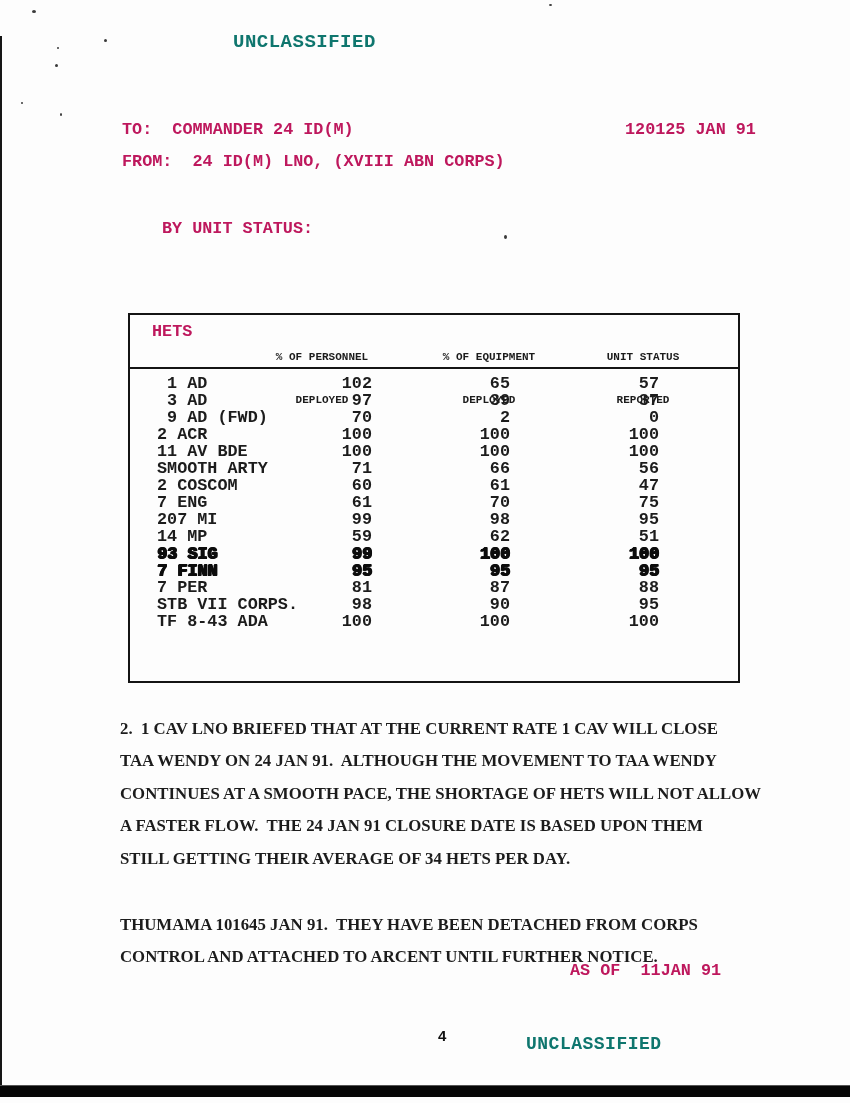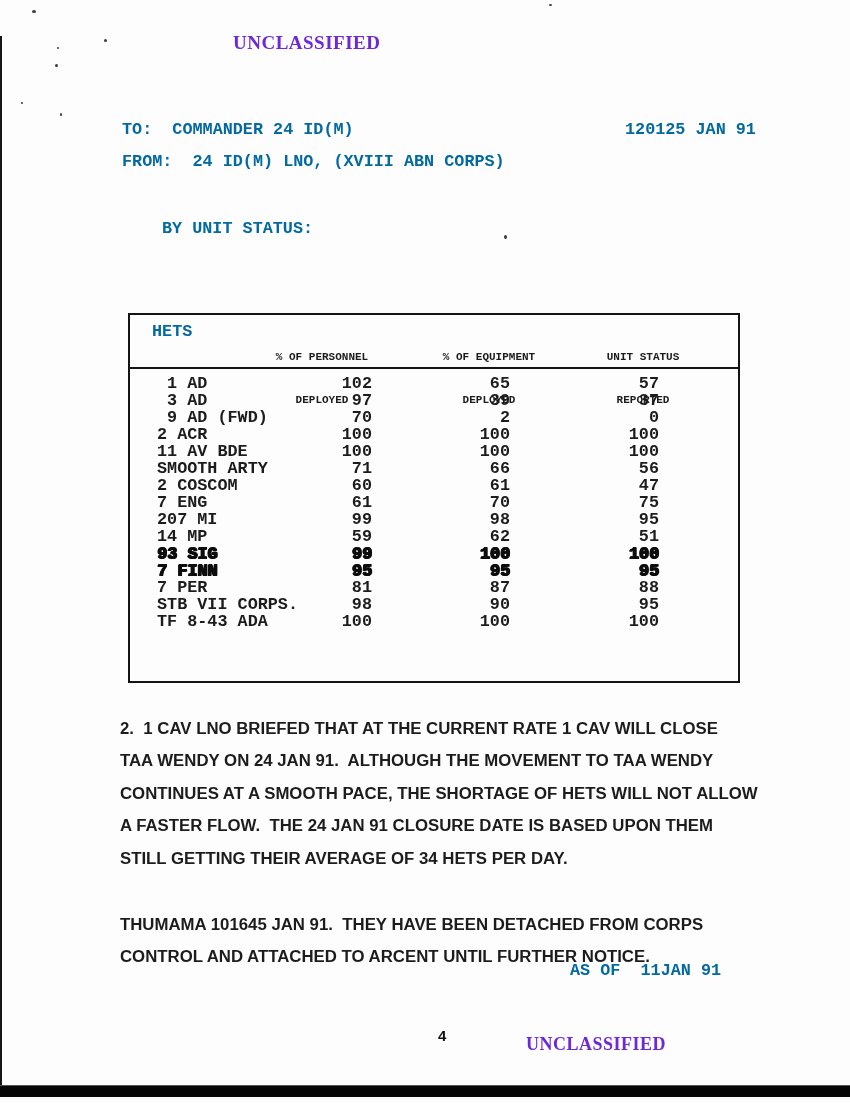--- a/index.html
+++ b/index.html
@@ -7,29 +7,29 @@
     position:relative;width:850px;height:1103px;background:#fdfdfd;
     overflow:hidden;
   }
   
   .tw{
     position:absolute;
     font-family:"Liberation Mono","DejaVu Sans Mono",monospace;
     font-weight:700;
     font-size:16.8px;
     line-height:1;
-    color:#0369a1;
+    color:#be185d;
     white-space:pre;
   }
   
   .classif{
     position:absolute;
-    font-family:Liberation Serif, serif;
+    font-family:Liberation Mono, monospace;
     font-weight:700;
-    color:#6d28d9;
+    color:#0f766e;
     letter-spacing:.5px;
     line-height:1;
     white-space:pre;
   }
   .classif.top{left:233px;top:33px;font-size:19px;}
   .classif.bottom{left:526px;top:1035px;font-size:18px;}
   .page-number{
     position:absolute;left:438px;top:1028px;
     font-family:"Liberation Sans","DejaVu Sans",sans-serif;
     font-weight:700;font-size:15px;color:#111;line-height:1;
@@ -66,21 +66,21 @@
   .c-stat{left:448px;width:81px;text-align:right;}
   .overstruck span{
     color:#0d0d0d;
     text-shadow:1px 0 0 currentColor,0 1px 0 currentColor,1px 1px 0 currentColor,-0.5px 0.5px 0 currentColor;
   }
   .as-of{left:440px;top:648px;}
 
   
   .para{position:absolute;left:120px;}
   .pline{
-    font-family:Liberation Sans, sans-serif;
+    font-family:Liberation Serif, serif;
     font-weight:700;font-size:16.8px;line-height:32.4px;
     color:#1c1c1c;white-space:pre;
   }
   .para2{top:713px;}
   .para3{top:909px;}
 
   
   .edge-line{position:absolute;left:0;top:36px;width:2px;height:1050px;background:#161616;}
   .bottom-bar{position:absolute;left:0;top:1086px;width:850px;height:11px;background:#060606;}
   .bottom-bar::before{content:"";position:absolute;left:0;top:-1px;width:100%;height:1px;background:#555;}

